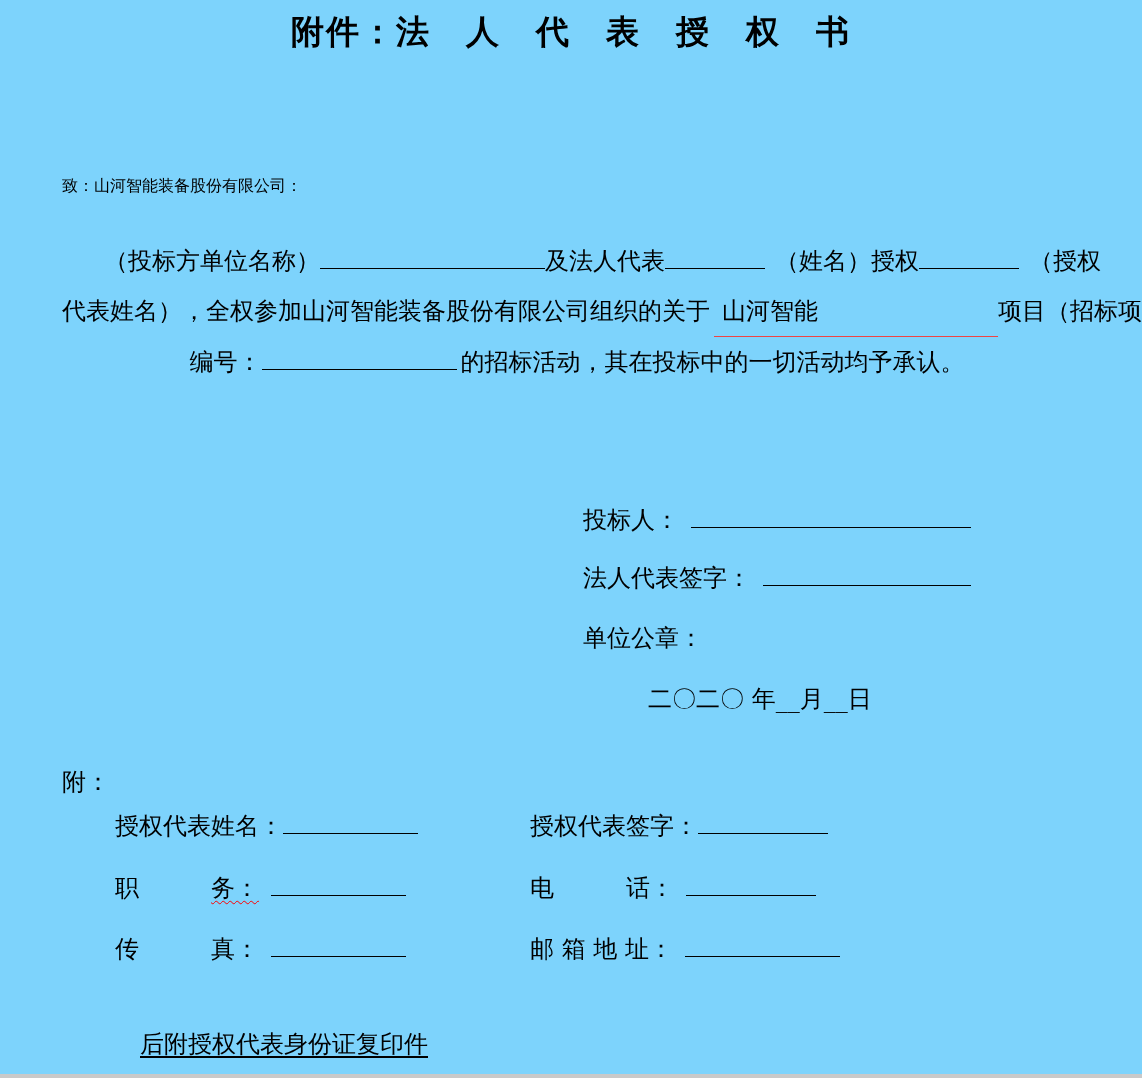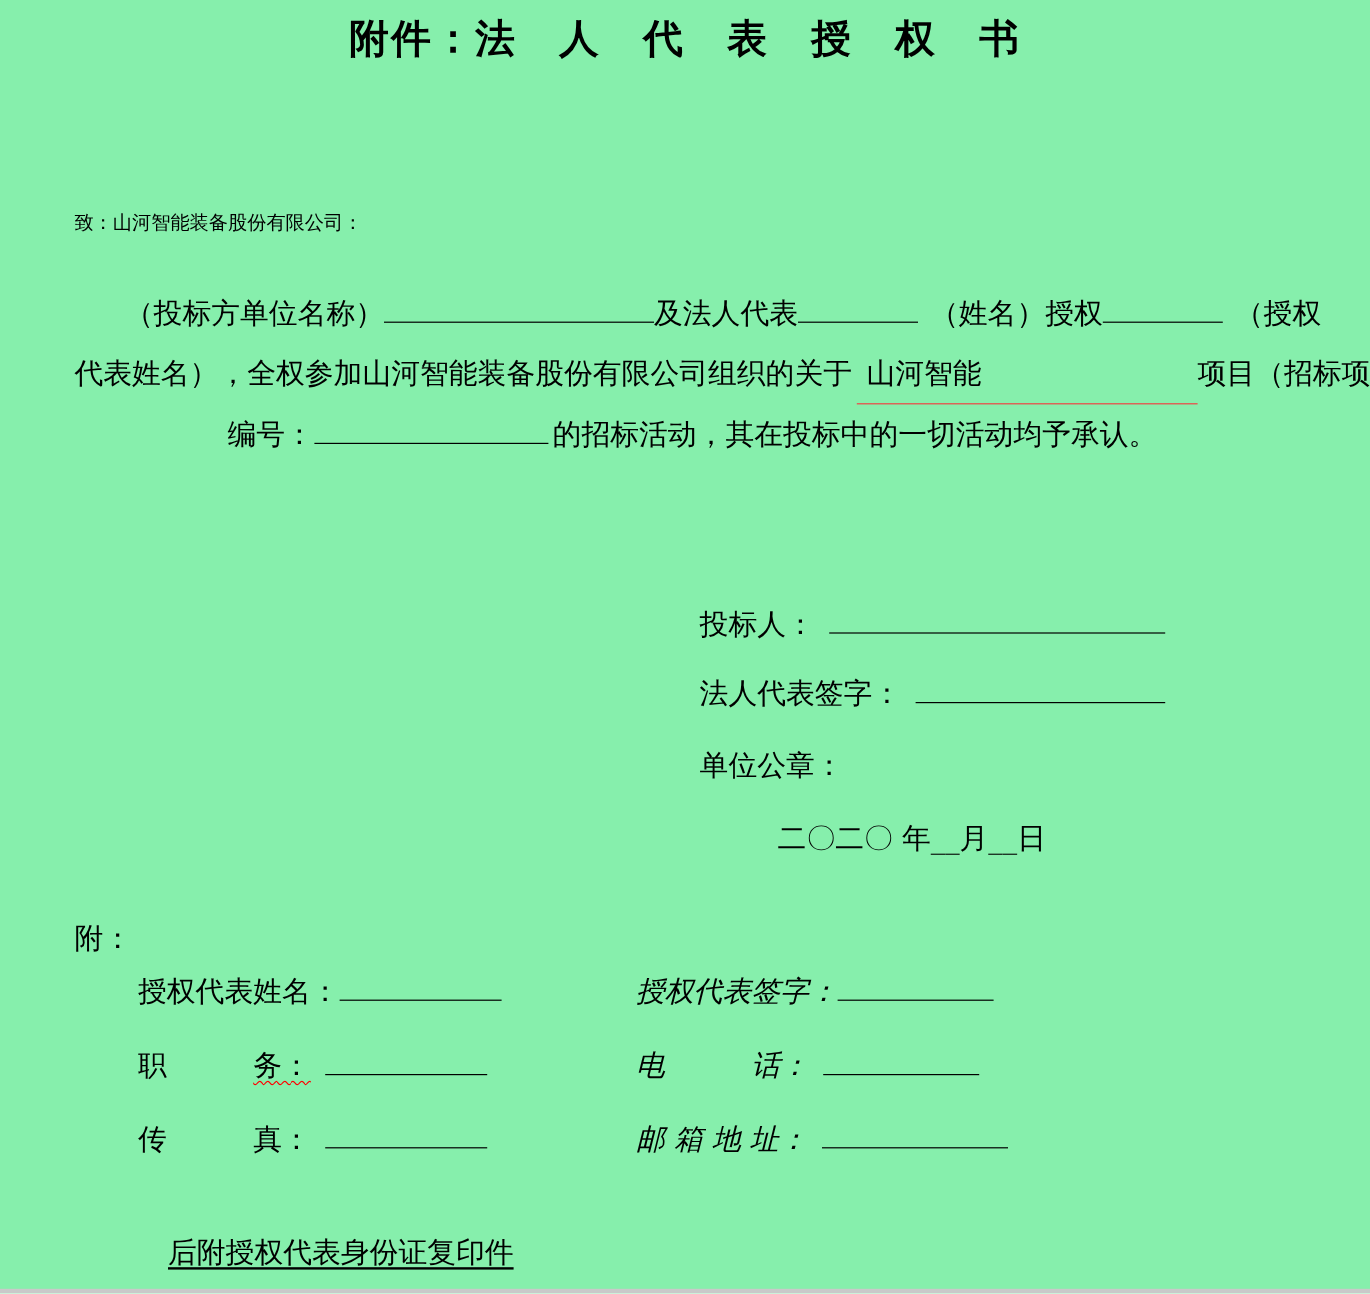--- a/index.html
+++ b/index.html
@@ -4,21 +4,21 @@
 <style>
   html, body {
     margin: 0;
     padding: 0;
     background: #ffffff;
   }
   .page {
     position: relative;
     width: 1142px;
     height: 1078px;
-    background: #86efac;
+    background: #7dd3fc;
     overflow: hidden;
     font-family: "DejaVu Serif", "Liberation Serif", serif;
     color: #000000;
   }
   .doc-title {
     position: absolute;
     top: 10px;
     left: 0;
     width: 100%;
     text-align: center;
@@ -82,21 +82,20 @@
     left: 115px;
     width: 960px;
     font-size: 24px;
     white-space: nowrap;
   }
   .attach-right {
     position: absolute;
     left: 415px;
     top: 0;
     white-space: nowrap;
-    font-style: italic;
   }
   .wavy {
     text-decoration-line: underline;
     text-decoration-style: wavy;
     text-decoration-color: #ff0000;
     text-decoration-thickness: 1px;
     text-underline-offset: 4px;
     text-decoration-skip-ink: none;
   }
   .footer-note {

